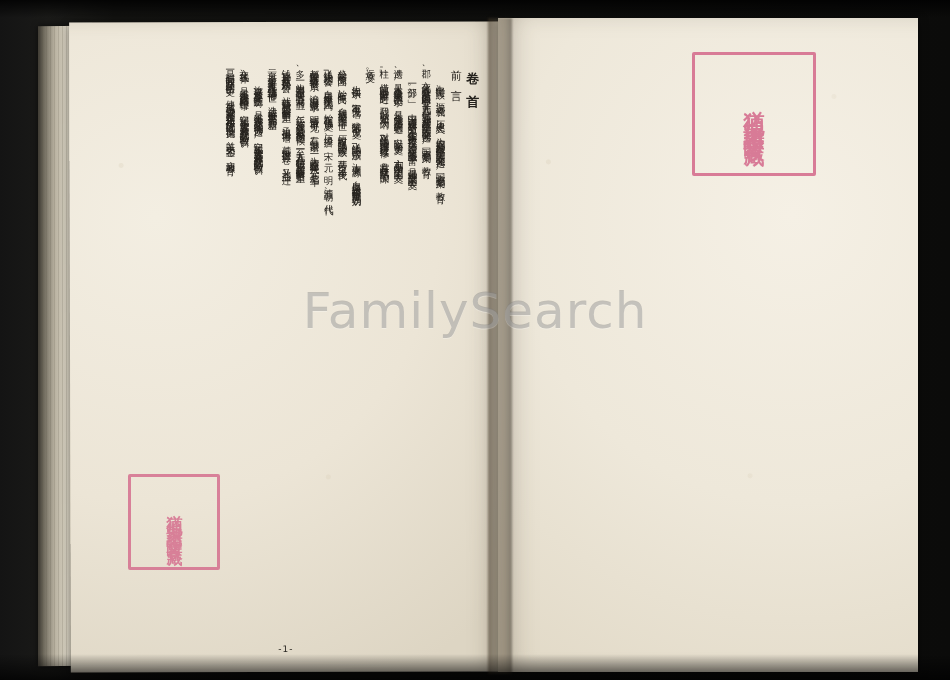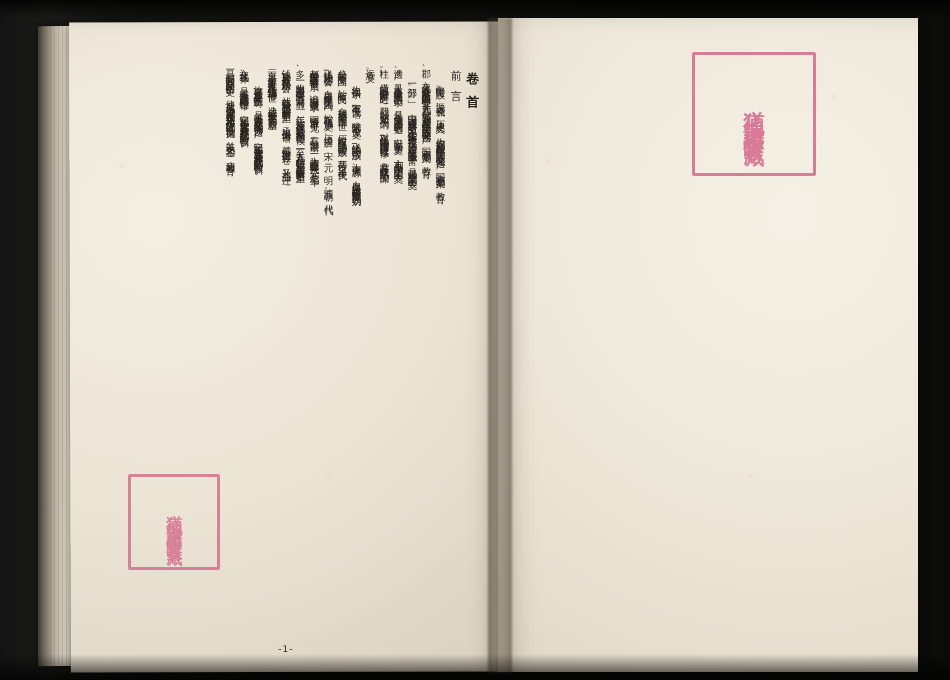--- a/index.html
+++ b/index.html
@@ -276,16 +276,17 @@
     <div class="gutter"></div>
   </div>
 
   <div class="seal seal-main">
     <div class="sc">猶他家譜學會收藏</div>
   </div>
   <div class="seal seal-small">
     <div class="sc">猶他家譜學會收藏</div>
   </div>
 
+  <div class="watermark">FamilySearch</div>
 
   <div class="edge-shadow-top"></div>
   <div class="edge-shadow-bottom"></div>
 </div>
 
 </body></html>

